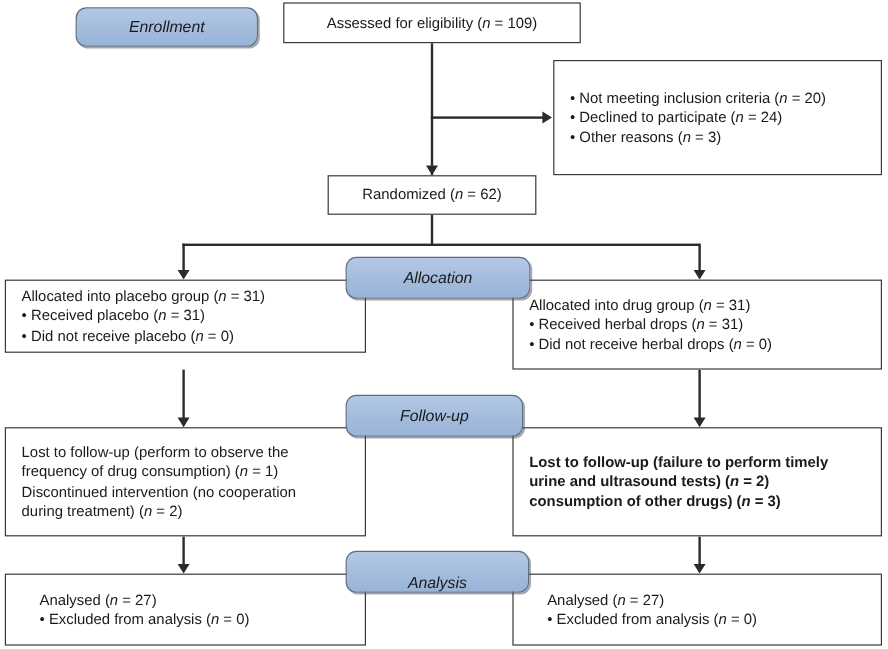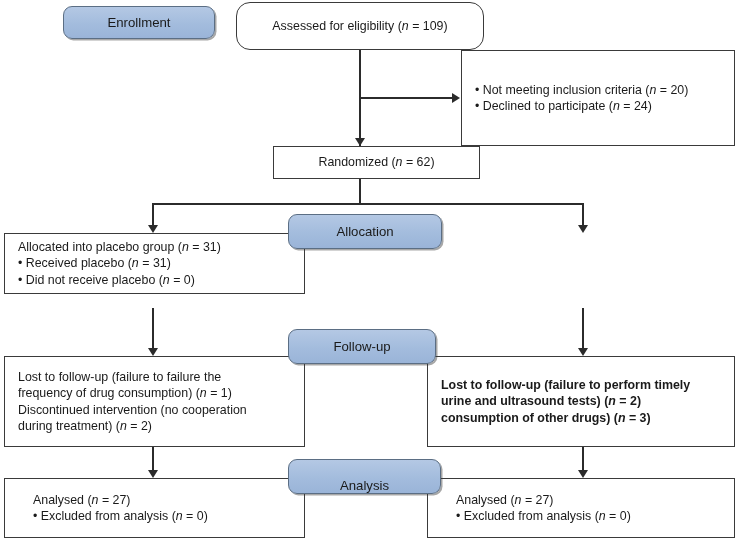--- a/index.html
+++ b/index.html
@@ -33,20 +33,21 @@
     position:absolute;
     box-sizing:border-box;
     border:1.4px solid #5b6e84;
     border-radius:9px;
     background:linear-gradient(180deg,#b4c8e4 0%,#a3bcdd 55%,#9ab4d8 100%);
     display:flex;align-items:center;justify-content:center;
     font-size:13.2px;
     color:#1a1a1a;
     z-index:8;
     box-shadow:1.5px 1.5px 0 rgba(60,60,60,0.45);
+    font-style:italic;
   }
 
   .vline,.hline{position:absolute;background:#2b2b2b;z-index:1;}
   .vline{width:1.6px;}
   .hline{height:1.6px;}
 
   .arrow-down{
     position:absolute;
     width:0;height:0;
     border-left:5px solid transparent;
@@ -102,42 +103,48 @@
   </div>
 
   <div class="badge" style="left:288px;top:329px;width:148px;height:35px;">
     <span>Follow-up</span>
   </div>
 
   <div class="badge" style="left:288px;top:459px;width:153px;height:35px;align-items:flex-end;">
     <span>Analysis</span>
   </div>
 
-  <div class="box ctr" style="left:236px;top:2px;width:248px;height:48px;border-radius:14px;">
+  <div class="box ctr" style="left:236px;top:2px;width:248px;height:34px;">
     <span class="ln">Assessed for eligibility (<i class="v">n</i> = 109)</span>
   </div>
 
   <div class="box pad-l" style="left:461px;top:50px;width:274px;height:96px;">
     <span class="ln">• Not meeting inclusion criteria (<i class="v">n</i> = 20)</span>
     <span class="ln">• Declined to participate (<i class="v">n</i> = 24)</span>
+    <span class="ln">• Other reasons (<i class="v">n</i> = 3)</span>
   </div>
 
-  <div class="box ctr" style="left:273px;top:146px;width:207px;height:33px;">
+  <div class="box ctr" style="left:273px;top:146px;width:174px;height:33px;">
     <span class="ln">Randomized (<i class="v">n</i> = 62)</span>
   </div>
 
   <div class="box pad-l" style="left:4px;top:233px;width:301px;height:61px;">
     <span class="ln">Allocated into placebo group (<i class="v">n</i> = 31)</span>
     <span class="ln">• Received placebo (<i class="v">n</i> = 31)</span>
     <span class="ln">• Did not receive placebo (<i class="v">n</i> = 0)</span>
   </div>
 
+  <div class="box pad-l" style="left:427px;top:233px;width:308px;height:75px;">
+    <span class="ln">Allocated into drug group (<i class="v">n</i> = 31)</span>
+    <span class="ln">• Received herbal drops (<i class="v">n</i> = 31)</span>
+    <span class="ln">• Did not receive herbal drops (<i class="v">n</i> = 0)</span>
+  </div>
 
   <div class="box pad-l" style="left:4px;top:356px;width:301px;height:91px;">
-    <span class="ln">Lost to follow-up (failure to failure the</span>
+    <span class="ln">Lost to follow-up (perform to observe the</span>
     <span class="ln">frequency of drug consumption) (<i class="v">n</i> = 1)</span>
     <span class="ln">Discontinued intervention (no cooperation</span>
     <span class="ln">during treatment) (<i class="v">n</i> = 2)</span>
   </div>
 
   <div class="box pad-l" style="left:427px;top:356px;width:308px;height:91px;font-weight:bold;">
     <span class="ln">Lost to follow-up (failure to perform timely</span>
     <span class="ln">urine and ultrasound tests) (<i class="v">n</i> = 2)</span>
     <span class="ln">consumption of other drugs) (<i class="v">n</i> = 3)</span>
   </div>

